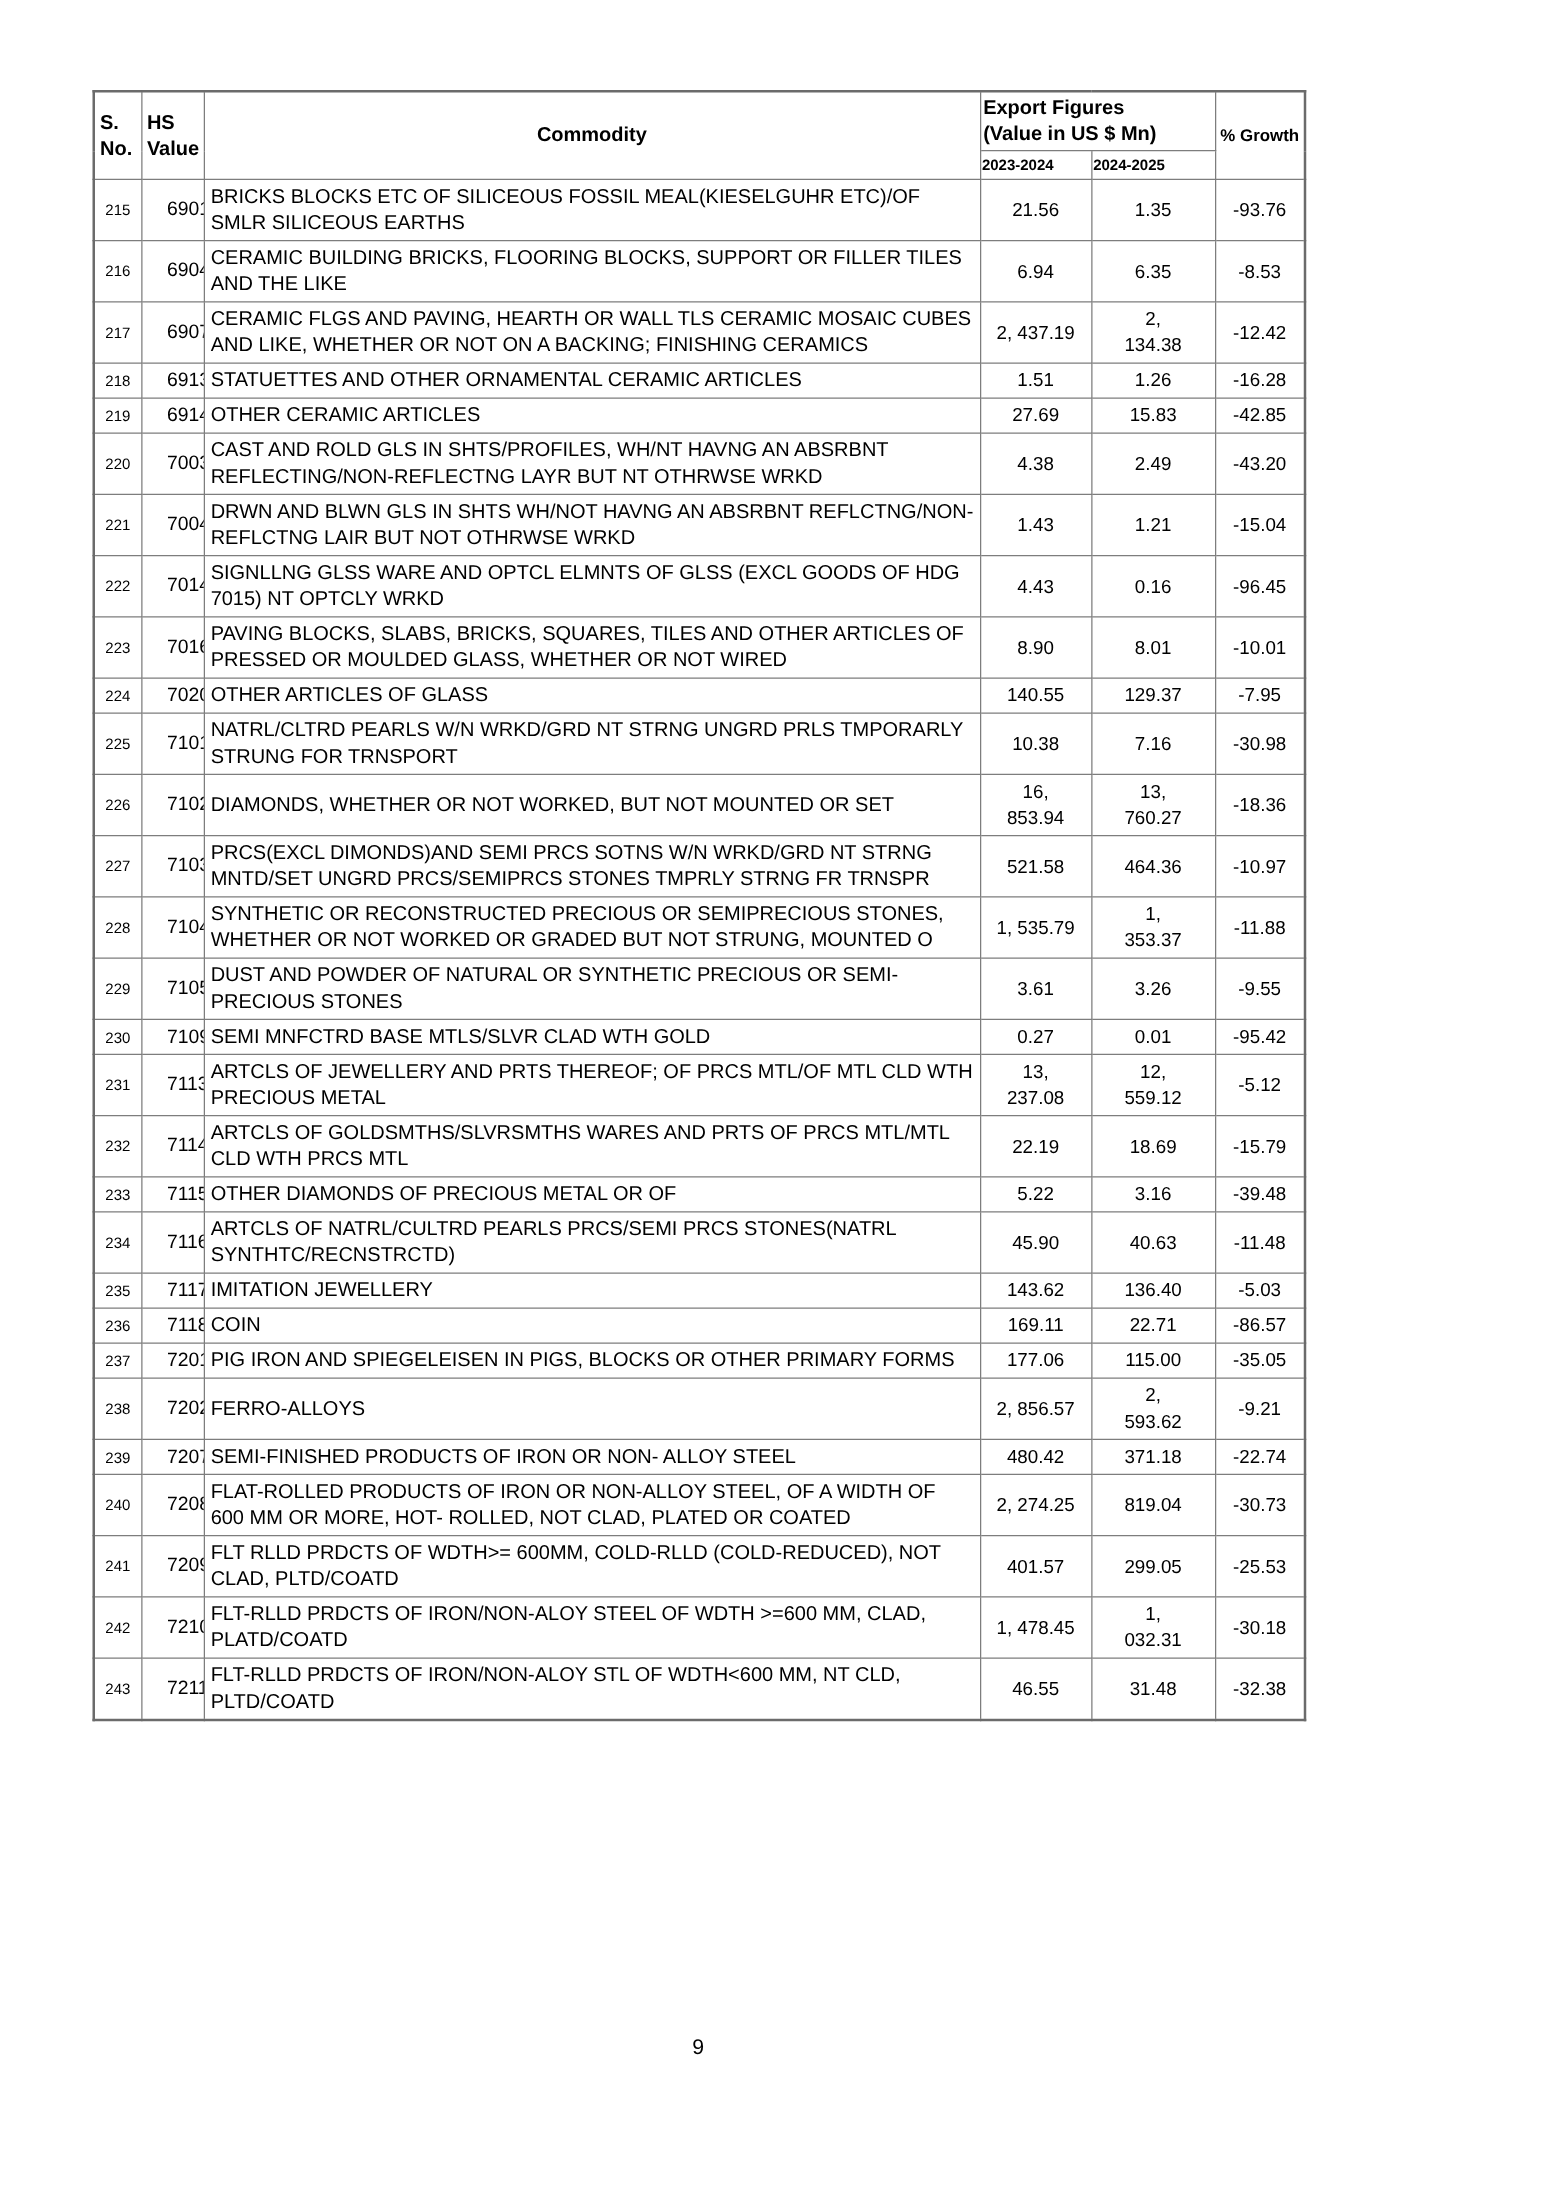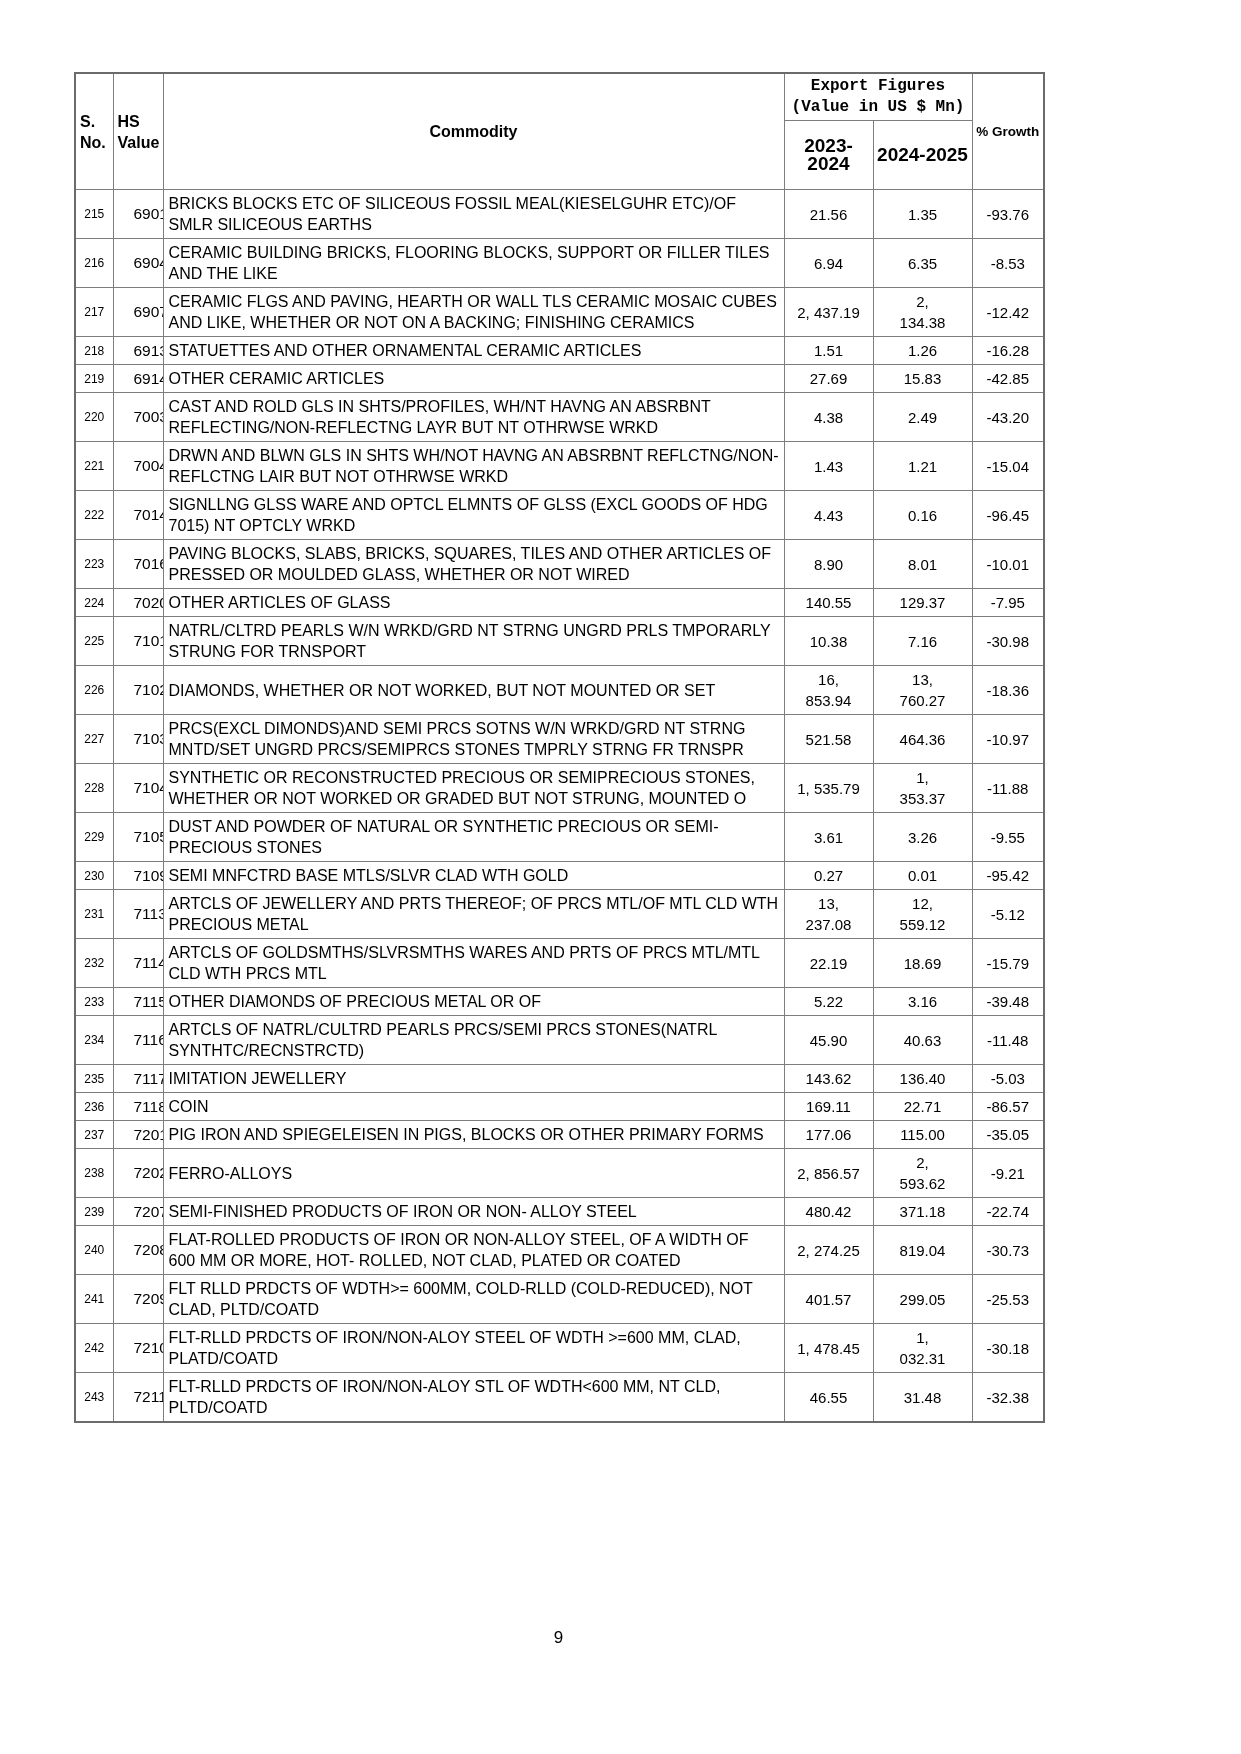--- a/index.html
+++ b/index.html
@@ -25,23 +25,23 @@
   }
   
   th.h-stack {
     font-size: 16px; line-height: 21px; font-weight: bold;
     text-align: left; padding: 2px 2px 2px 4px;
     white-space: pre-line;
   }
   th.h-commodity { font-size: 16px; font-weight: bold; text-align: center; padding: 2px 11px; }
   th.h-export {
     font-size: 16px; line-height: 21px; font-weight: bold;
-    text-align: center; padding: 2px 2px; white-space: pre-line; font-family: Liberation Mono, monospace;
-  }
-  th.h-year { font-size: 19px; line-height: 18px; font-weight: bold; text-align: center; padding: 16px 1px; }
+    text-align: left; padding: 2px 2px; white-space: pre-line;
+  }
+  th.h-year { font-size: 12px; line-height: 18px; font-weight: bold; text-align: left; padding: 2px 1px; }
   th.h-growth { font-size: 13.5px; font-weight: bold; text-align: center; padding: 2px 1px; }
 
   
   td.c-sno   { font-size: 12px; text-align: center; padding: 3px 2px; }
   td.c-hs    { font-size: 15.5px; text-align: center; padding: 3px 20px; }
   td.c-commodity {
     font-size: 16px; line-height: 21px;
     text-align: left; padding: 3px 4px 3px 5px;
     word-wrap: break-word;
   }

